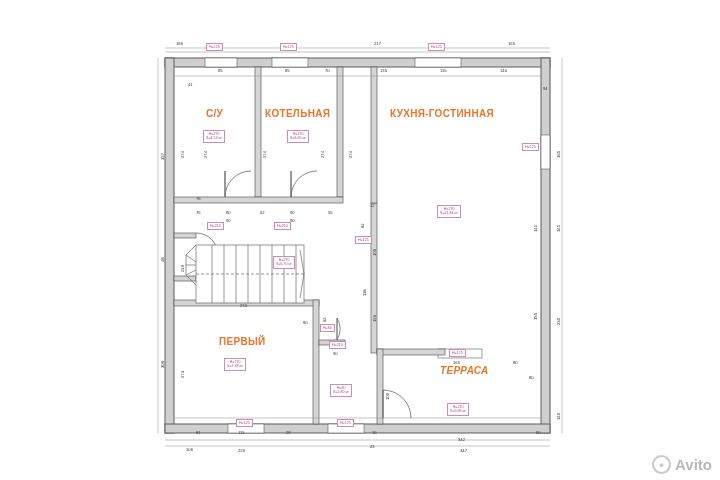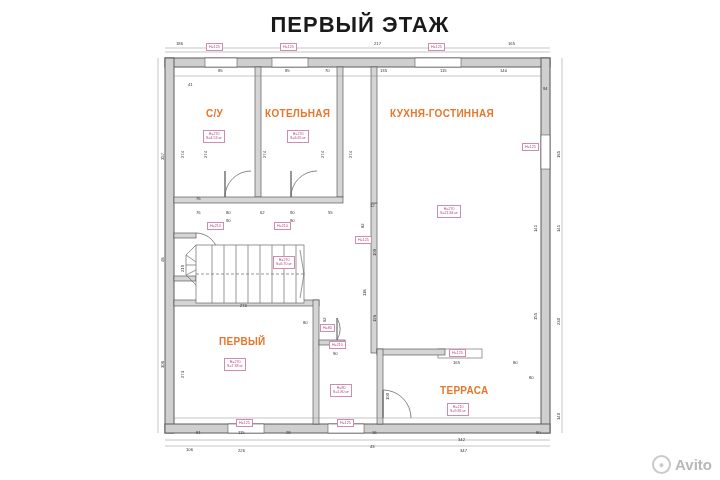--- a/index.html
+++ b/index.html
@@ -34,21 +34,20 @@
   .wm .circ{
     width:15px;height:15px;border-radius:50%;border:2px solid #c9c9c9;
     display:flex;align-items:center;justify-content:center;font-size:9px;color:#c9c9c9;
   }
 </style>
 </head>
 <body>
 
 <div id="plan">
 
-  <div class="title">ПЕРВЫЙ ЭТАЖ</div>
 
   <svg width="720" height="480">
 
     <g stroke="#5d5d5d" fill="#cfcfcf">
 
       <rect x="165" y="58" width="385" height="9"></rect>
 
       <rect x="165" y="58" width="9" height="375"></rect>
 
       <rect x="541" y="58" width="9" height="375"></rect>
@@ -131,21 +130,21 @@
       <line x1="165" y1="446" x2="550" y2="446"></line>
       <line x1="174" y1="76" x2="541" y2="76"></line>
       <line x1="174" y1="418" x2="541" y2="418"></line>
     </g>
   </svg>
 
   <div class="roomlabel" style="left:206px;top:108px;">С/У</div>
   <div class="roomlabel" style="left:265px;top:108px;">КОТЕЛЬНАЯ</div>
   <div class="roomlabel" style="left:390px;top:108px;">КУХНЯ-ГОСТИННАЯ</div>
   <div class="roomlabel" style="left:219px;top:336px;">ПЕРВЫЙ</div>
-  <div class="roomlabel" style="left:440px;top:385px;">ТЕРРАСА</div>
+  <div class="roomlabel" style="left:440px;top:365px;font-style:italic;">ТЕРРАСА</div>
 
   <div class="tagbox" style="left:203px;top:130px;">
     <div>H=270</div>
     <div>S=4.53 м²</div>
   </div>
   <div class="tagbox" style="left:287px;top:130px;">
     <div>H=270</div>
     <div>S=6.65 м²</div>
   </div>
   <div class="tagbox" style="left:437px;top:205px;">

